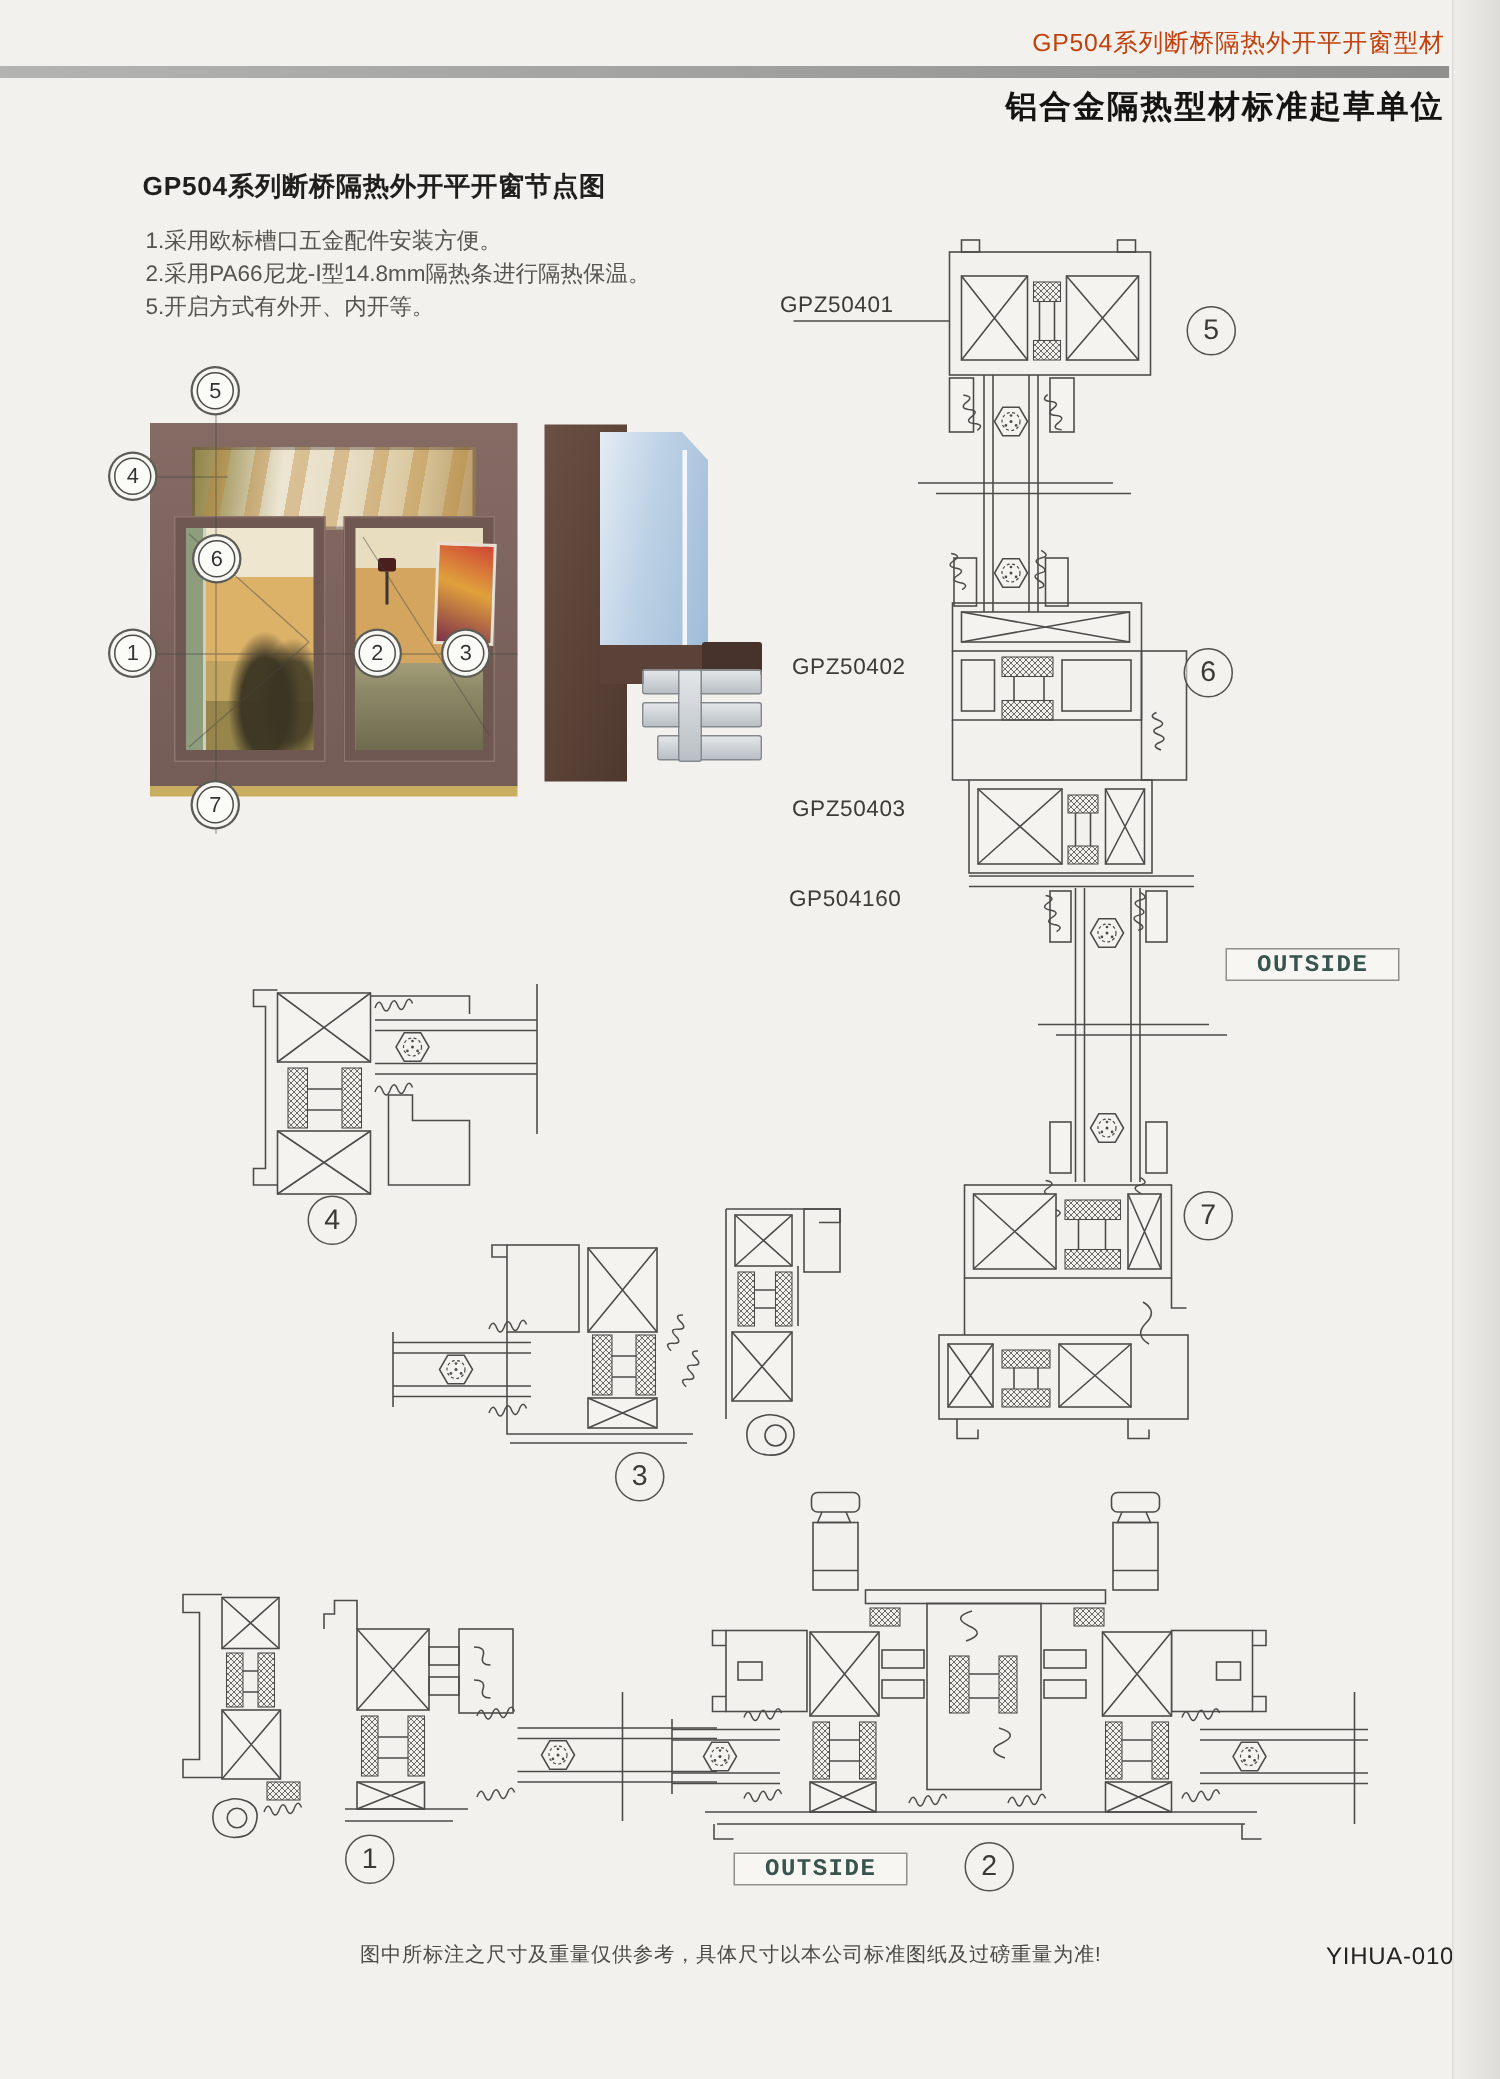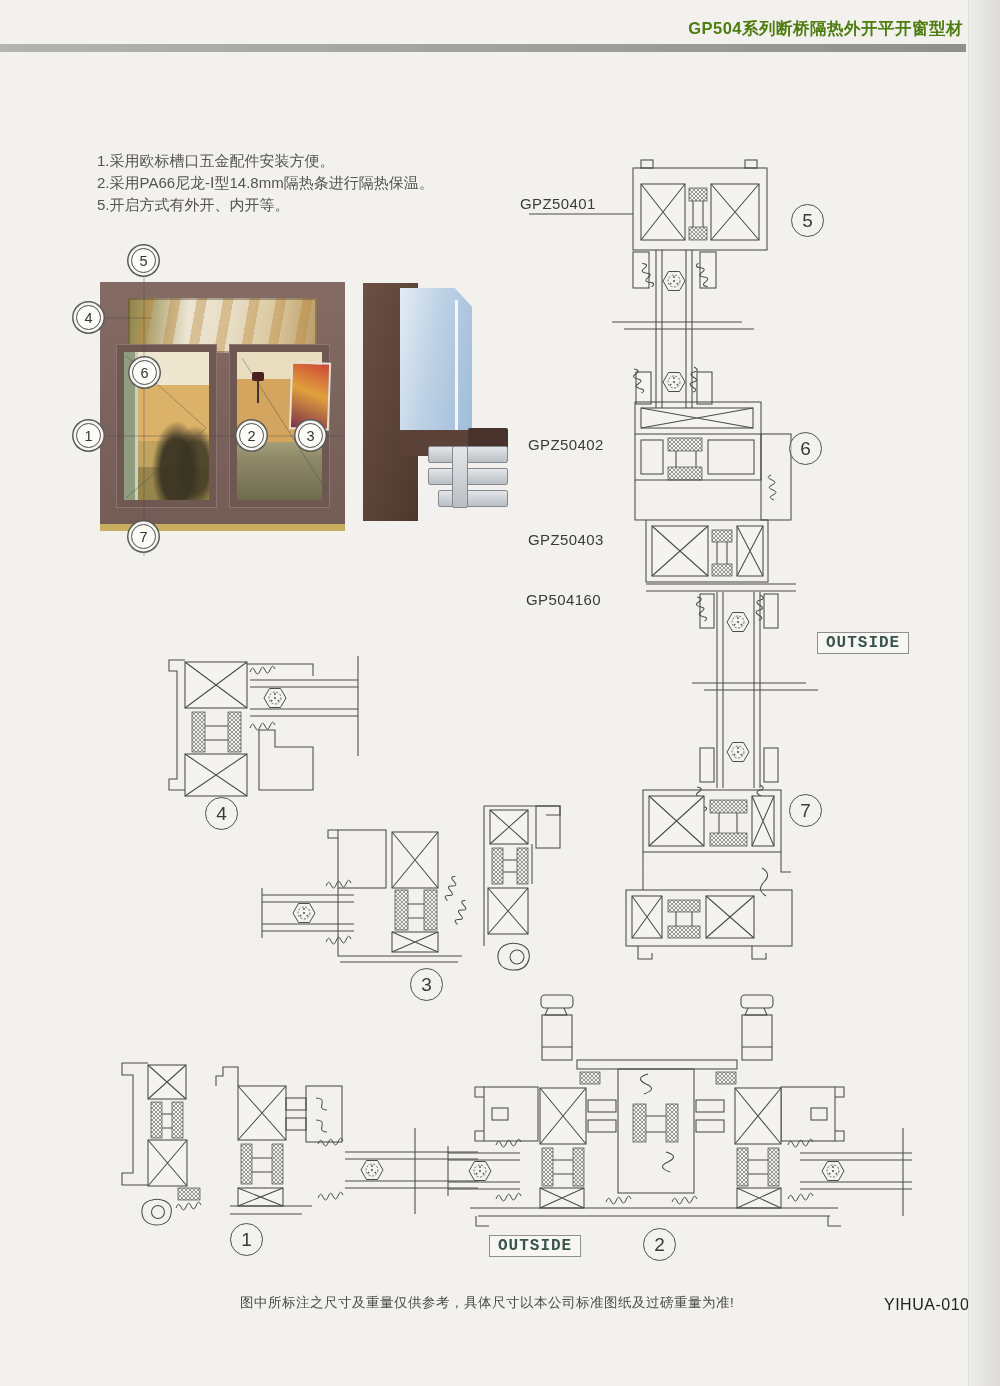--- a/index.html
+++ b/index.html
@@ -1,30 +1,30 @@
 <!DOCTYPE html>
 <html><head>
 <meta charset="utf-8">
 <style>
   html,body{margin:0;padding:0;background:#fff}
   .page{position:relative;width:1000px;height:1386px;background:#f2f1ed;overflow:hidden;
         font-family:"Liberation Sans",sans-serif;color:#222}
   .abs{position:absolute}
   .scan-edge{left:968px;top:0;width:32px;height:1386px;
      background:linear-gradient(to right,rgba(0,0,0,.02),rgba(0,0,0,.09));border-left:1px solid #dddcd8}
-  .hdr1{font-size:16.5px;font-weight:700;color:#4d7c0f;letter-spacing:.5px;white-space:nowrap}
+  .hdr1{font-size:16.5px;font-weight:400;color:#c2410c;letter-spacing:.5px;white-space:nowrap}
   .hdr2{font-size:21px;font-weight:600;color:#141412;letter-spacing:1.5px;white-space:nowrap}
   .graybar{left:0;top:44px;width:966px;height:8px;background:linear-gradient(to right,#b3b3b1,#8f8f8d)}
   .en-title{color:#ee8330;font-weight:700;font-size:17.5px;line-height:1.04;letter-spacing:.2px;
      transform:scaleX(.83);transform-origin:0 0;white-space:nowrap}
   .cn-title{font-size:17.5px;font-weight:700;color:#1f1f1d;letter-spacing:.5px;white-space:nowrap}
   .note{font-size:15px;color:#55544f;line-height:1.45;white-space:nowrap}
   .plabel{font-size:15px;color:#3c3b37;letter-spacing:.4px;white-space:nowrap}
   .outside{font-family:"Liberation Mono",monospace;font-size:16px;font-weight:700;color:#37544e;
-     border:1px solid #8f8f8b;background:rgba(249,249,246,.65);padding:1px 8px;letter-spacing:1px;white-space:nowrap}
+     border:1px solid #8f8f8b;background:rgba(249,249,246,.65);padding:1px 20px;letter-spacing:1px;white-space:nowrap}
   .bal-d{width:33px;height:33px;border:1.3px solid #52524d;border-radius:50%;display:flex;align-items:center;
      justify-content:center;font-size:19px;color:#3a3a36;background:rgba(244,243,239,.55);box-sizing:border-box}
   .bal-p{width:25px;height:25px;border:1.4px solid #4d4d49;border-radius:50%;display:flex;align-items:center;
      justify-content:center;font-size:14.5px;color:#333;background:#fbfbf8;box-sizing:border-box;
      box-shadow:0 0 0 2.5px #f7f6f3,0 0 0 4px #5c5c57}
   .footer{font-size:13.5px;color:#4a4a46;letter-spacing:.5px;white-space:nowrap}
   .pcode{font-size:16px;color:#232321;letter-spacing:.5px;white-space:nowrap}
   svg .o{fill:none;stroke:#4b4b49;stroke-width:1.05}
   svg .f{fill:#f4f3ef;stroke:#4b4b49;stroke-width:1.05}
   svg .hb{fill:url(#hx);stroke:#4b4b49;stroke-width:.7}
@@ -59,21 +59,23 @@
   .cr-cap{left:468px;top:428px;width:40px;height:22px;background:#47332b;border-radius:2px}
   .alubar{background:linear-gradient(#e3e6e9,#b9bfc4);border:1px solid #83898e;border-radius:2px}
 </style>
 </head>
 <body>
 
 <div class="page">
 
   <div class="abs hdr1" style="right:37px;top:18px">GP504系列断桥隔热外开平开窗型材</div>
   <div class="abs graybar"></div>
-
+  <div class="abs hdr2" style="right:37px;top:57px">铝合金隔热型材标准起草单位</div>
+
+  <div class="abs cn-title" style="left:95px;top:112px">GP504系列断桥隔热外开平开窗节点图</div>
 
   <div class="abs" style="left:97px;top:150px">
     <div class="note">1.采用欧标槽口五金配件安装方便。</div>
     <div class="note">2.采用PA66尼龙-Ⅰ型14.8mm隔热条进行隔热保温。</div>
     <div class="note">5.开启方式有外开、内开等。</div>
   </div>
 
   <div class="abs ph-frame"></div>
   <div class="abs ph-strip"></div>
   <div class="abs ph-transom"></div>

